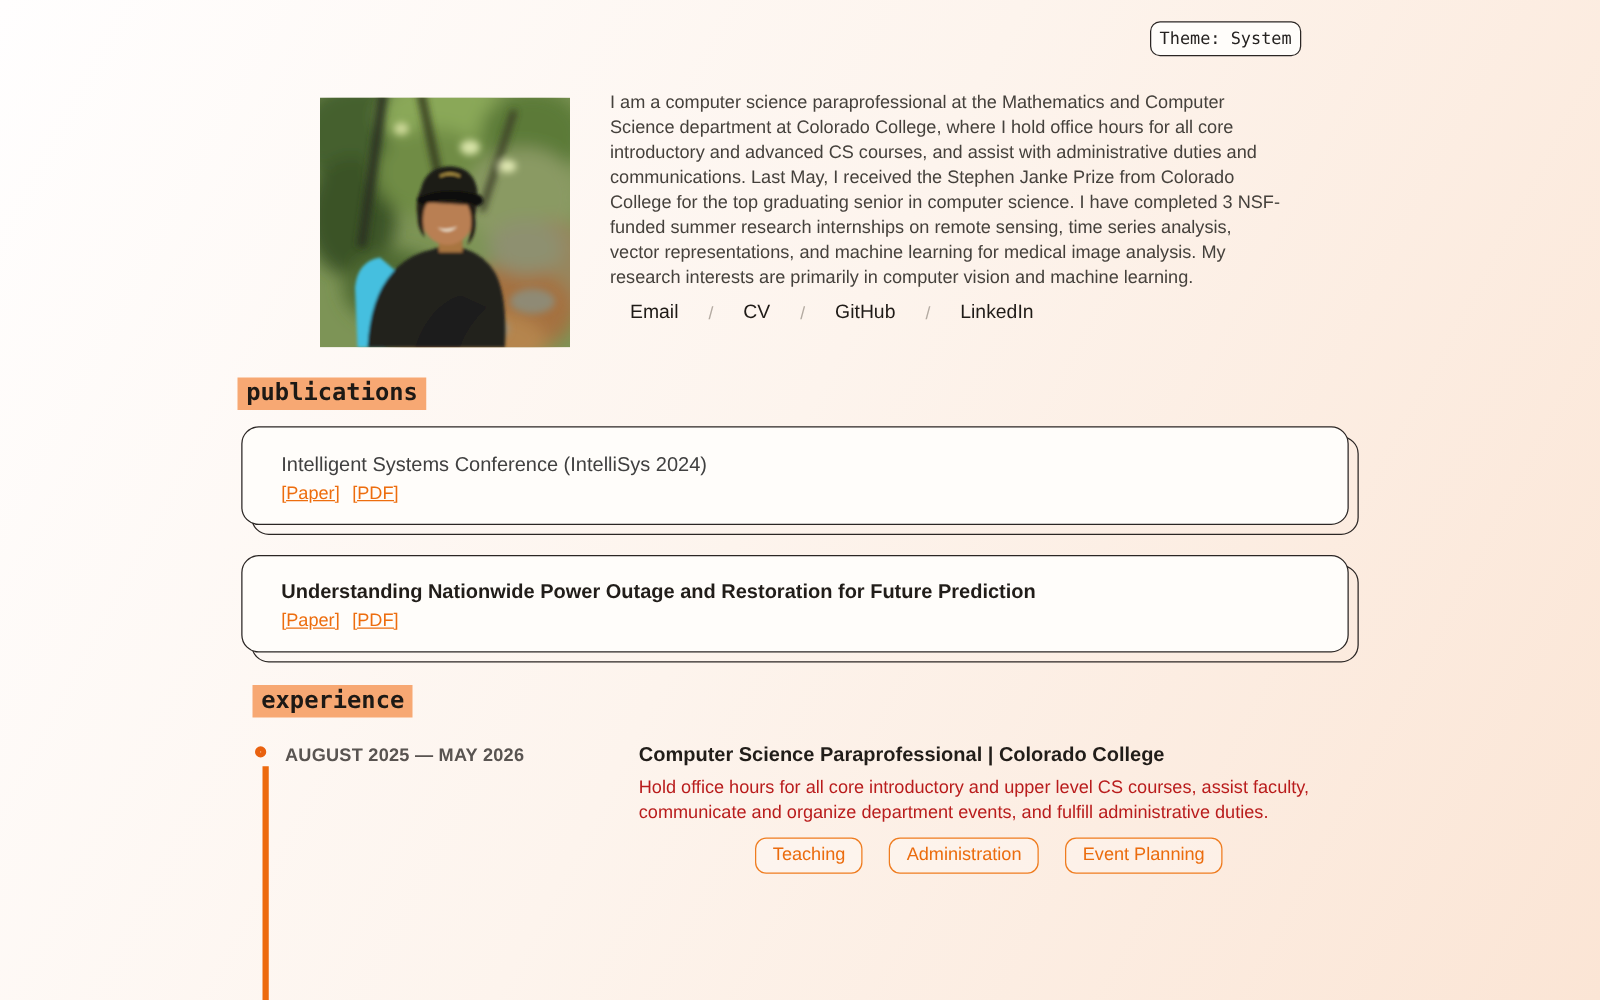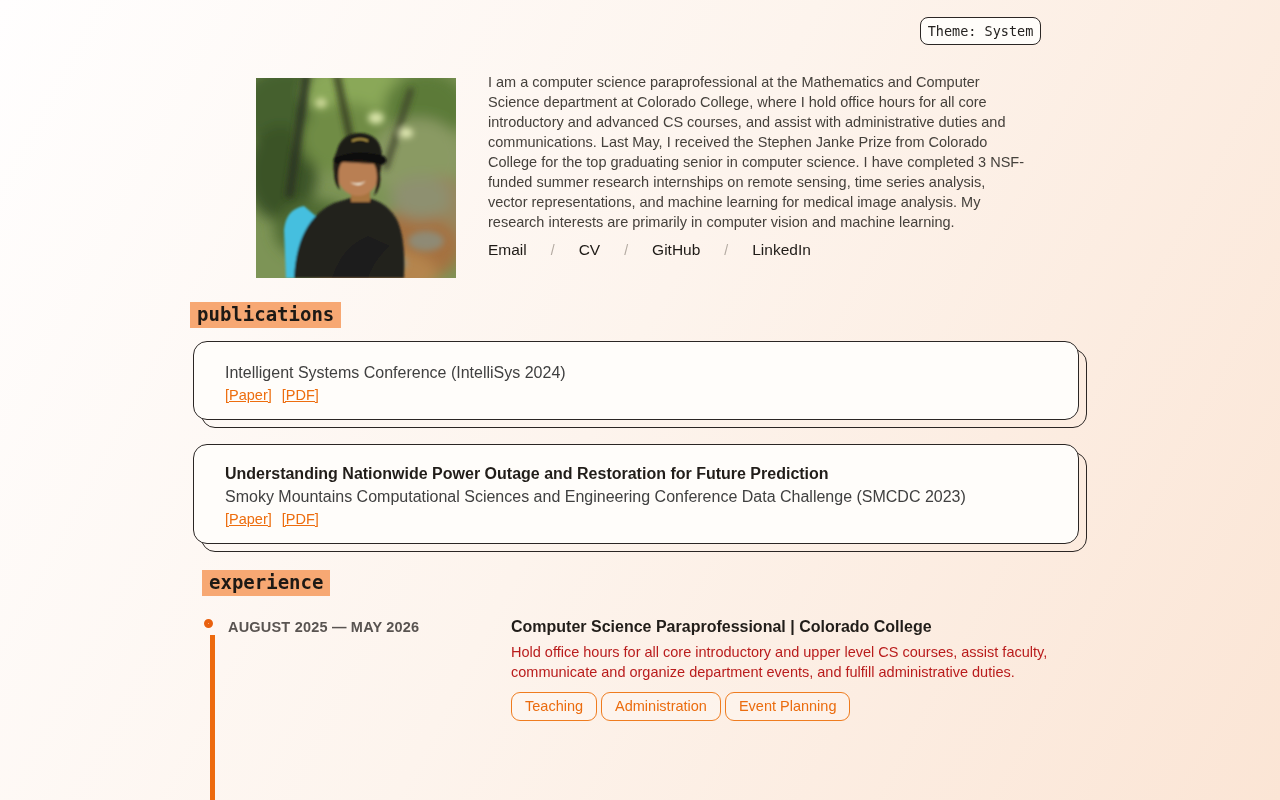--- a/index.html
+++ b/index.html
@@ -18,21 +18,21 @@
   .container { width:900px; margin:0 auto; }
   .header-row { padding-top:65px; display:flex; margin-left:66px; }
   .photo-wrap { width:200px; height:200px; margin-top:13px; flex:none; overflow:hidden; }
   .bio-col { margin-left:32px; width:538px; }
   .hl {
     display:inline-block; background:#f7a873; color:#1d1915;
     font-family:"DejaVu Sans Mono", monospace; font-weight:bold; font-size:19px;
     padding:1px 7px 3px; line-height:22px;
   }
   .bio { margin:7px 0 0; font-size:14.5px; line-height:20px; color:#45413c; }
-  .links-row { margin-top:9px; display:flex; align-items:center; font-size:15.5px; color:#1f1b17; }
+  .links-row { margin-top:9px; display:flex; align-items:center; font-size:15.5px; color:#1f1b17;margin-left:16px; }
   .plink { cursor:pointer; }
   .sep { color:#b3aaa1; margin:0 24px; font-size:14px; }
   .section-pubs { margin-top:24px; }
   .section-exp  { margin-top:26px; margin-left:12px; position:relative; }
   .pub-list { margin-top:13px; }
   .pub-card {
     position:relative; width:886px; margin-left:3px; margin-bottom:24px;
     background:#fffdfa; border:1.6px solid #2b2624; border-radius:14px;
     padding:18px 31px 16px;
   }
@@ -48,21 +48,21 @@
   .exp-left { width:309px; flex:none; position:relative; padding-left:26px; }
   .dot {
     position:absolute; left:2px; top:2px; width:9px; height:9px; border-radius:50%;
     background:#f8c498; border:4px solid #e9610f;
   }
   .tline { position:absolute; left:8px; top:18px; width:4.5px; height:560px; background:#ed6a0e; }
   .exp-date { font-weight:bold; font-size:14.5px; color:#595451; letter-spacing:0.2px; padding-top:2px; }
   .exp-right { width:560px; }
   .exp-role { font-weight:bold; font-size:16px; line-height:20px; color:#211d19; }
   .exp-desc { margin-top:5px; font-size:14.5px; line-height:20px; color:#b91c1c; width:556px; }
-  .tags { margin-top:10px; display:flex; gap:4px; }
+  .tags { margin-top:10px; display:flex; gap:21px;justify-content:center; }
   .tag {
     border:1.5px solid #ef7c1f; color:#eb6c0e; border-radius:9px;
     padding:5px 13px 6px; font-size:14.5px; background:rgba(255,255,255,0.25); cursor:pointer;
   }
 </style>
 </head>
 <body>
 
 <button class="theme-btn">Theme: System</button>
 
@@ -141,21 +141,20 @@
       <div class="pub-card">
         <div class="pub-venue">Intelligent Systems Conference (IntelliSys 2024)</div>
         <div class="pub-links">
           <span class="pub-link">[Paper]</span>
           <span class="pub-link">[PDF]</span>
         </div>
       </div>
 
       <div class="pub-card">
         <div class="pub-title">Understanding Nationwide Power Outage and Restoration for Future Prediction</div>
-        <div class="pub-venue">Smoky Mountains Computational Sciences and Engineering Conference Data Challenge (SMCDC 2023)</div>
         <div class="pub-links">
           <span class="pub-link">[Paper]</span>
           <span class="pub-link">[PDF]</span>
         </div>
       </div>
 
     </div>
   </div>
 
   <div class="section-exp">

